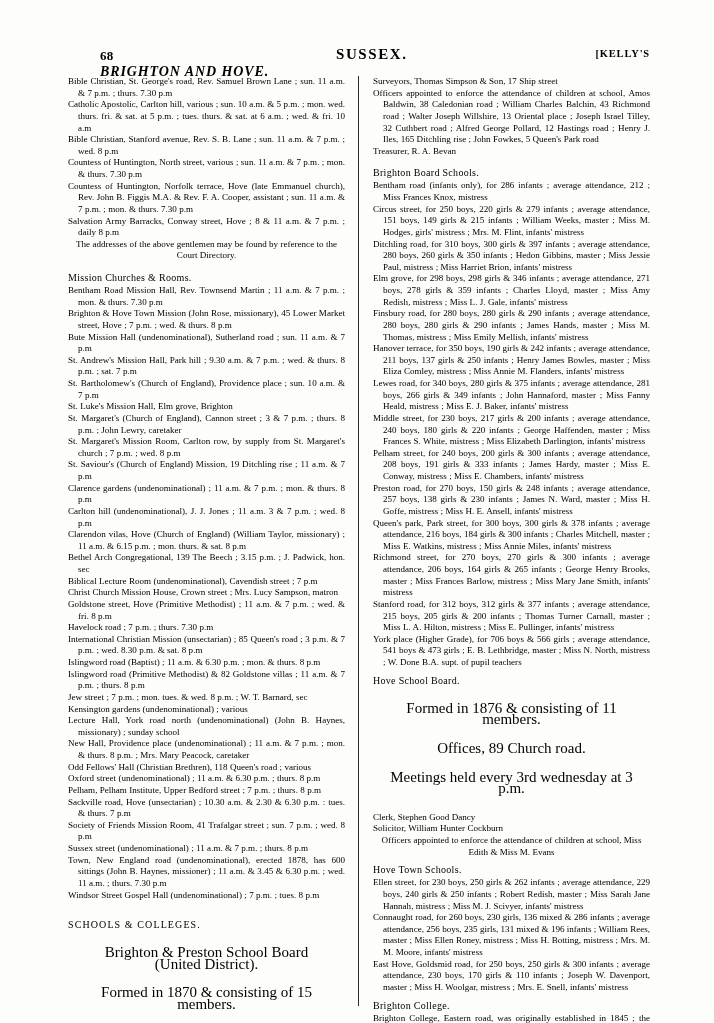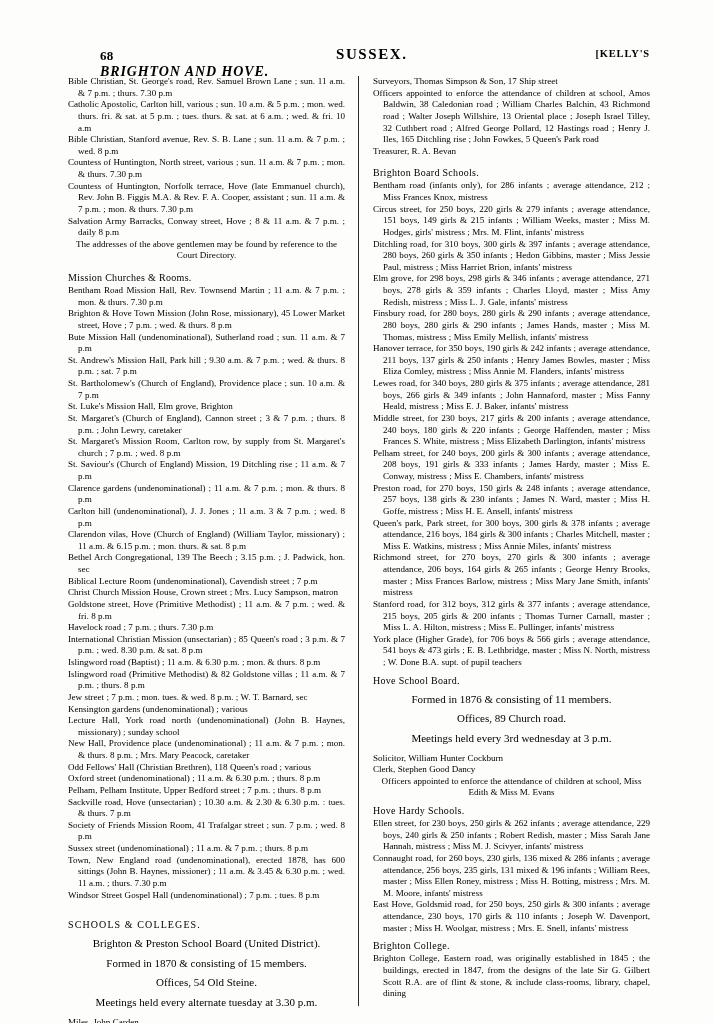--- a/index.html
+++ b/index.html
@@ -117,24 +117,24 @@
     font-size: 10px;
     text-align: left;
     margin: 6px 0 2px 0;
     letter-spacing: 0.3px;
   }
   .sec-head.caps {
     letter-spacing: 1.1px;
     margin-top: 10px;
   }
   .sub-head {
-    font-size: 11px;
+    font-size: 15px;
     line-height: 11.62px;
     text-align: center;
-    margin: 8px;
+    margin: 17px;
   }
   .gap-sm { height: 4px; }
   .gap-md { height: 8px; }
 </style>
 </head>
 <body>
 
 <div class="page">
 
   <div class="running-head">
@@ -222,24 +222,24 @@
         <p class="entry">Preston road, for 270 boys, 150 girls &amp; 248 infants ; average attendance, 257 boys, 138 girls &amp; 230 infants ; James N. Ward, master ; Miss H. Goffe, mistress ; Miss H. E. Ansell, infants' mistress</p>
         <p class="entry">Queen's park, Park street, for 300 boys, 300 girls &amp; 378 infants ; average attendance, 216 boys, 184 girls &amp; 300 infants ; Charles Mitchell, master ; Miss E. Watkins, mistress ; Miss Annie Miles, infants' mistress</p>
         <p class="entry">Richmond street, for 270 boys, 270 girls &amp; 300 infants ; average attendance, 206 boys, 164 girls &amp; 265 infants ; George Henry Brooks, master ; Miss Frances Barlow, mistress ; Miss Mary Jane Smith, infants' mistress</p>
         <p class="entry">Stanford road, for 312 boys, 312 girls &amp; 377 infants ; average attendance, 215 boys, 205 girls &amp; 200 infants ; Thomas Turner Carnall, master ; Miss L. A. Hilton, mistress ; Miss E. Pullinger, infants' mistress</p>
         <p class="entry">York place (Higher Grade), for 706 boys &amp; 566 girls ; average attendance, 541 boys &amp; 473 girls ; E. B. Lethbridge, master ; Miss N. North, mistress ; W. Done B.A. supt. of pupil teachers</p>
       </div>
       <p class="sec-head">Hove School Board.</p>
       <p class="sub-head">Formed in 1876 &amp; consisting of 11 members.</p>
       <p class="sub-head">Offices, 89 Church road.</p>
       <p class="sub-head">Meetings held every 3rd wednesday at 3 p.m.</p>
+      <p class="entry flush">Clerk, Stephen Good Dancy</p>
       <p class="entry flush">Solicitor, William Hunter Cockburn</p>
-      <p class="entry flush">Clerk, Stephen Good Dancy</p>
       <p class="entry note">Officers appointed to enforce the attendance of children at school, Miss Edith &amp; Miss M. Evans</p>
-      <p class="sec-head">Hove Hardy Schools.</p>
+      <p class="sec-head">Hove Town Schools.</p>
       <div>
         <p class="entry">Ellen street, for 230 boys, 250 girls &amp; 262 infants ; average attendance, 229 boys, 240 girls &amp; 250 infants ; Robert Redish, master ; Miss Sarah Jane Hannah, mistress ; Miss M. J. Scivyer, infants' mistress</p>
         <p class="entry">Connaught road, for 260 boys, 230 girls, 136 mixed &amp; 286 infants ; average attendance, 256 boys, 235 girls, 131 mixed &amp; 196 infants ; William Rees, master ; Miss Ellen Roney, mistress ; Miss H. Botting, mistress ; Mrs. M. M. Moore, infants' mistress</p>
         <p class="entry">East Hove, Goldsmid road, for 250 boys, 250 girls &amp; 300 infants ; average attendance, 230 boys, 170 girls &amp; 110 infants ; Joseph W. Davenport, master ; Miss H. Woolgar, mistress ; Mrs. E. Snell, infants' mistress</p>
       </div>
       <p class="sec-head">Brighton College.</p>
       <p class="entry">Brighton College, Eastern road, was originally established in 1845 ; the buildings, erected in 1847, from the designs of the late Sir G. Gilbert Scott R.A. are of flint &amp; stone, &amp; include class-rooms, library, chapel, dining</p>
     </div>
   </div>
 </div>

